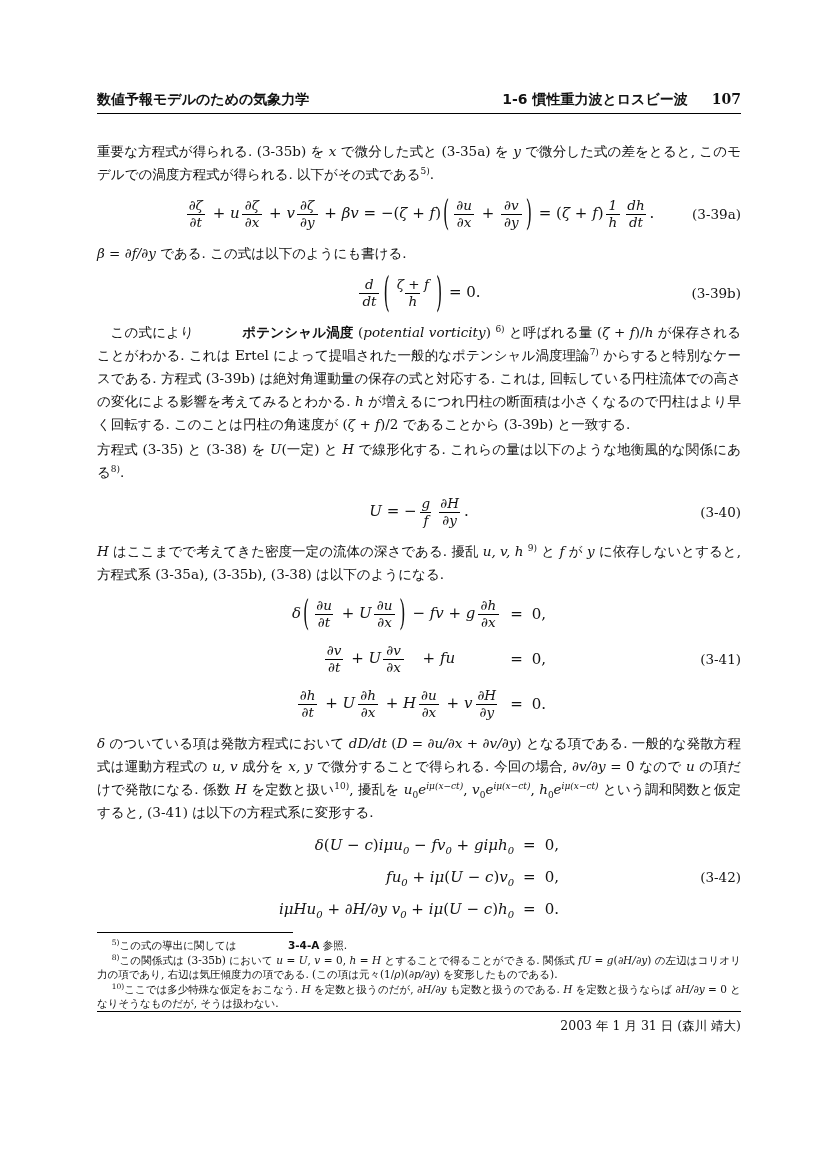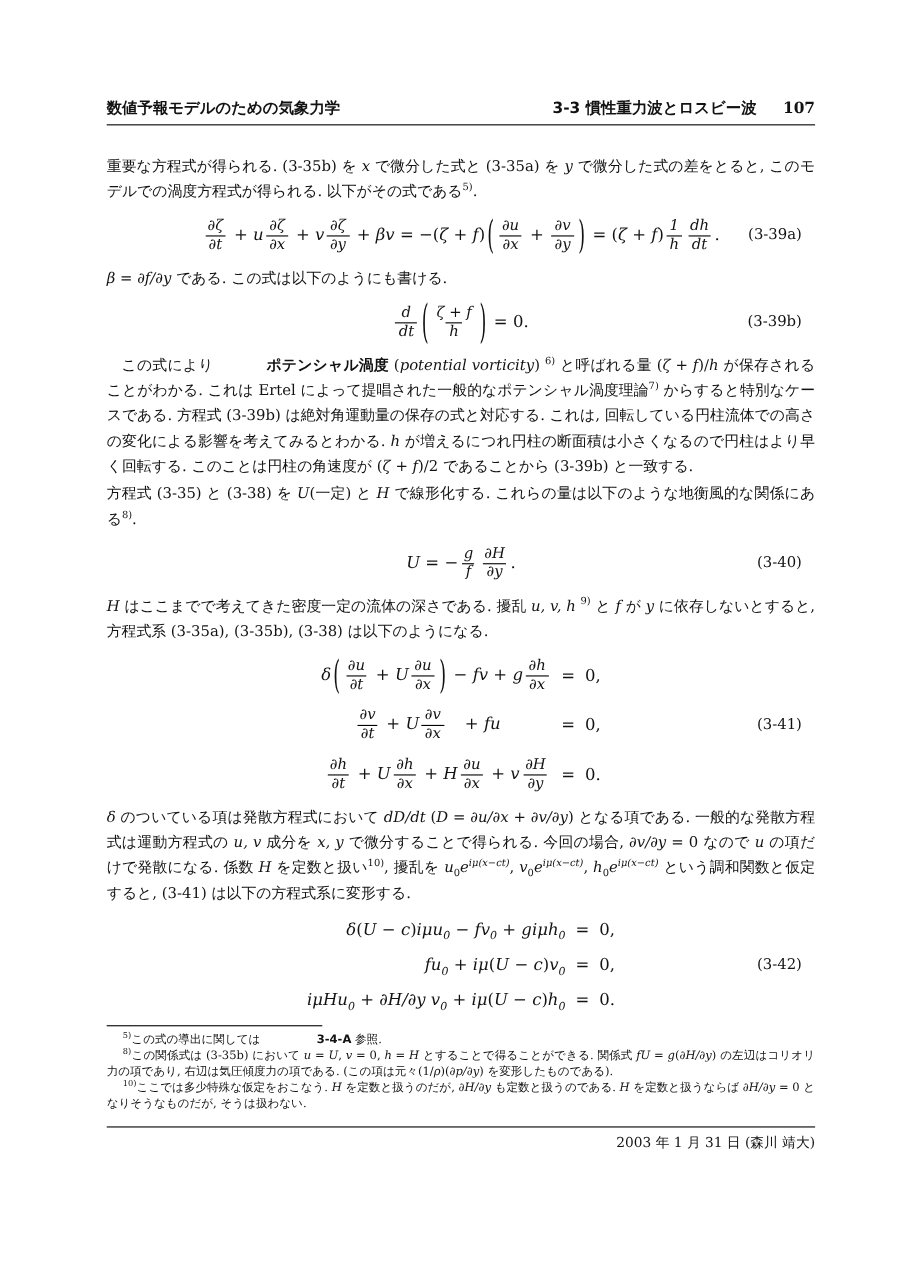--- a/index.html
+++ b/index.html
@@ -20,53 +20,53 @@
   
   .para{margin:0; text-align:justify;}
   .para.indent{text-indent:1em;}
   .gap-top{margin-top:2px;}
   .para em{font-family:"DejaVu Serif", serif; font-style:italic;}
   .para strong, .footnote strong{font-family:"DejaVu Sans", sans-serif; font-weight:700;margin-left:48px;}
   sup{font-size:9px; line-height:0;}
   sub{font-size:9px; line-height:0;}
   
   .equation{position:relative; text-align:center; font-size:15px; line-height:1.25; margin:12px 0;}
-  .eq-number{position:absolute; right:12px; top:50%; transform:translateY(-50%); font-size:13.5px;}
+  .eq-number{position:absolute; right:0; top:50%; transform:translateY(-50%); font-size:13.5px;}
   .mi{font-style:italic;}
   .mr{white-space:pre-wrap;}
   .frac{display:inline-flex; flex-direction:column; align-items:center; vertical-align:middle;
         margin:0 2px; font-size:13.5px; line-height:1.15;}
   .frac .num,.frac .den{padding:0 3px; display:block;}
   .frac .den{border-top:1px solid #000;}
   .bigp{display:inline-block; vertical-align:middle; font-size:16px; margin:0 2px; transform:scaleY(2.2);}
   .eqarray{display:inline-grid; grid-template-columns:auto auto auto; column-gap:9px; row-gap:13px; align-items:center;}
   .eq-lhs{justify-self:end; text-align:right;}
   .eq-rel{text-align:center;}
   .eq-rhs{justify-self:start; text-align:left;}
   sub.msub{font-size:10px;}
   
   .footnotes{margin-top:14px; font-size:10.5px; line-height:14.5px;}
   .footnote-rule{width:196px; border-top:1px solid #000; margin-bottom:5px;}
   .footnote{text-indent:1.4em; text-align:justify;}
   .footnote sup{font-size:7.5px;}
   .footnote em{font-style:italic;}
   
-  .footer{margin-top:13px;}
+  .footer{}
   .footer-rule{border-top:1px solid #000;}
   .footer-date{text-align:right; font-size:12.5px; margin-top:5px; line-height:18px;}
 </style>
 </head>
 <body>
 
 <div class="page">
 
   <div class="header">
     <span>数値予報モデルのための気象力学</span>
     <span class="h-right">
-      <span>3-3 慣性重力波とロスビー波</span>
+      <span>1-6 慣性重力波とロスビー波</span>
       <span class="pageno">107</span>
     </span>
   </div>
 
   <p class="para">重要な方程式が得られる. (3-35b) を <em>x</em> で微分した式と (3-35a) を <em>y</em> で微分した式の差をとると, このモデルでの渦度方程式が得られる. 以下がその式である<sup>5)</sup>.</p>
 
   <div class="equation">
     <span class="eq-body"><span class="frac">
           <span class="num mi">∂ζ</span>
           <span class="den mi">∂t</span>

